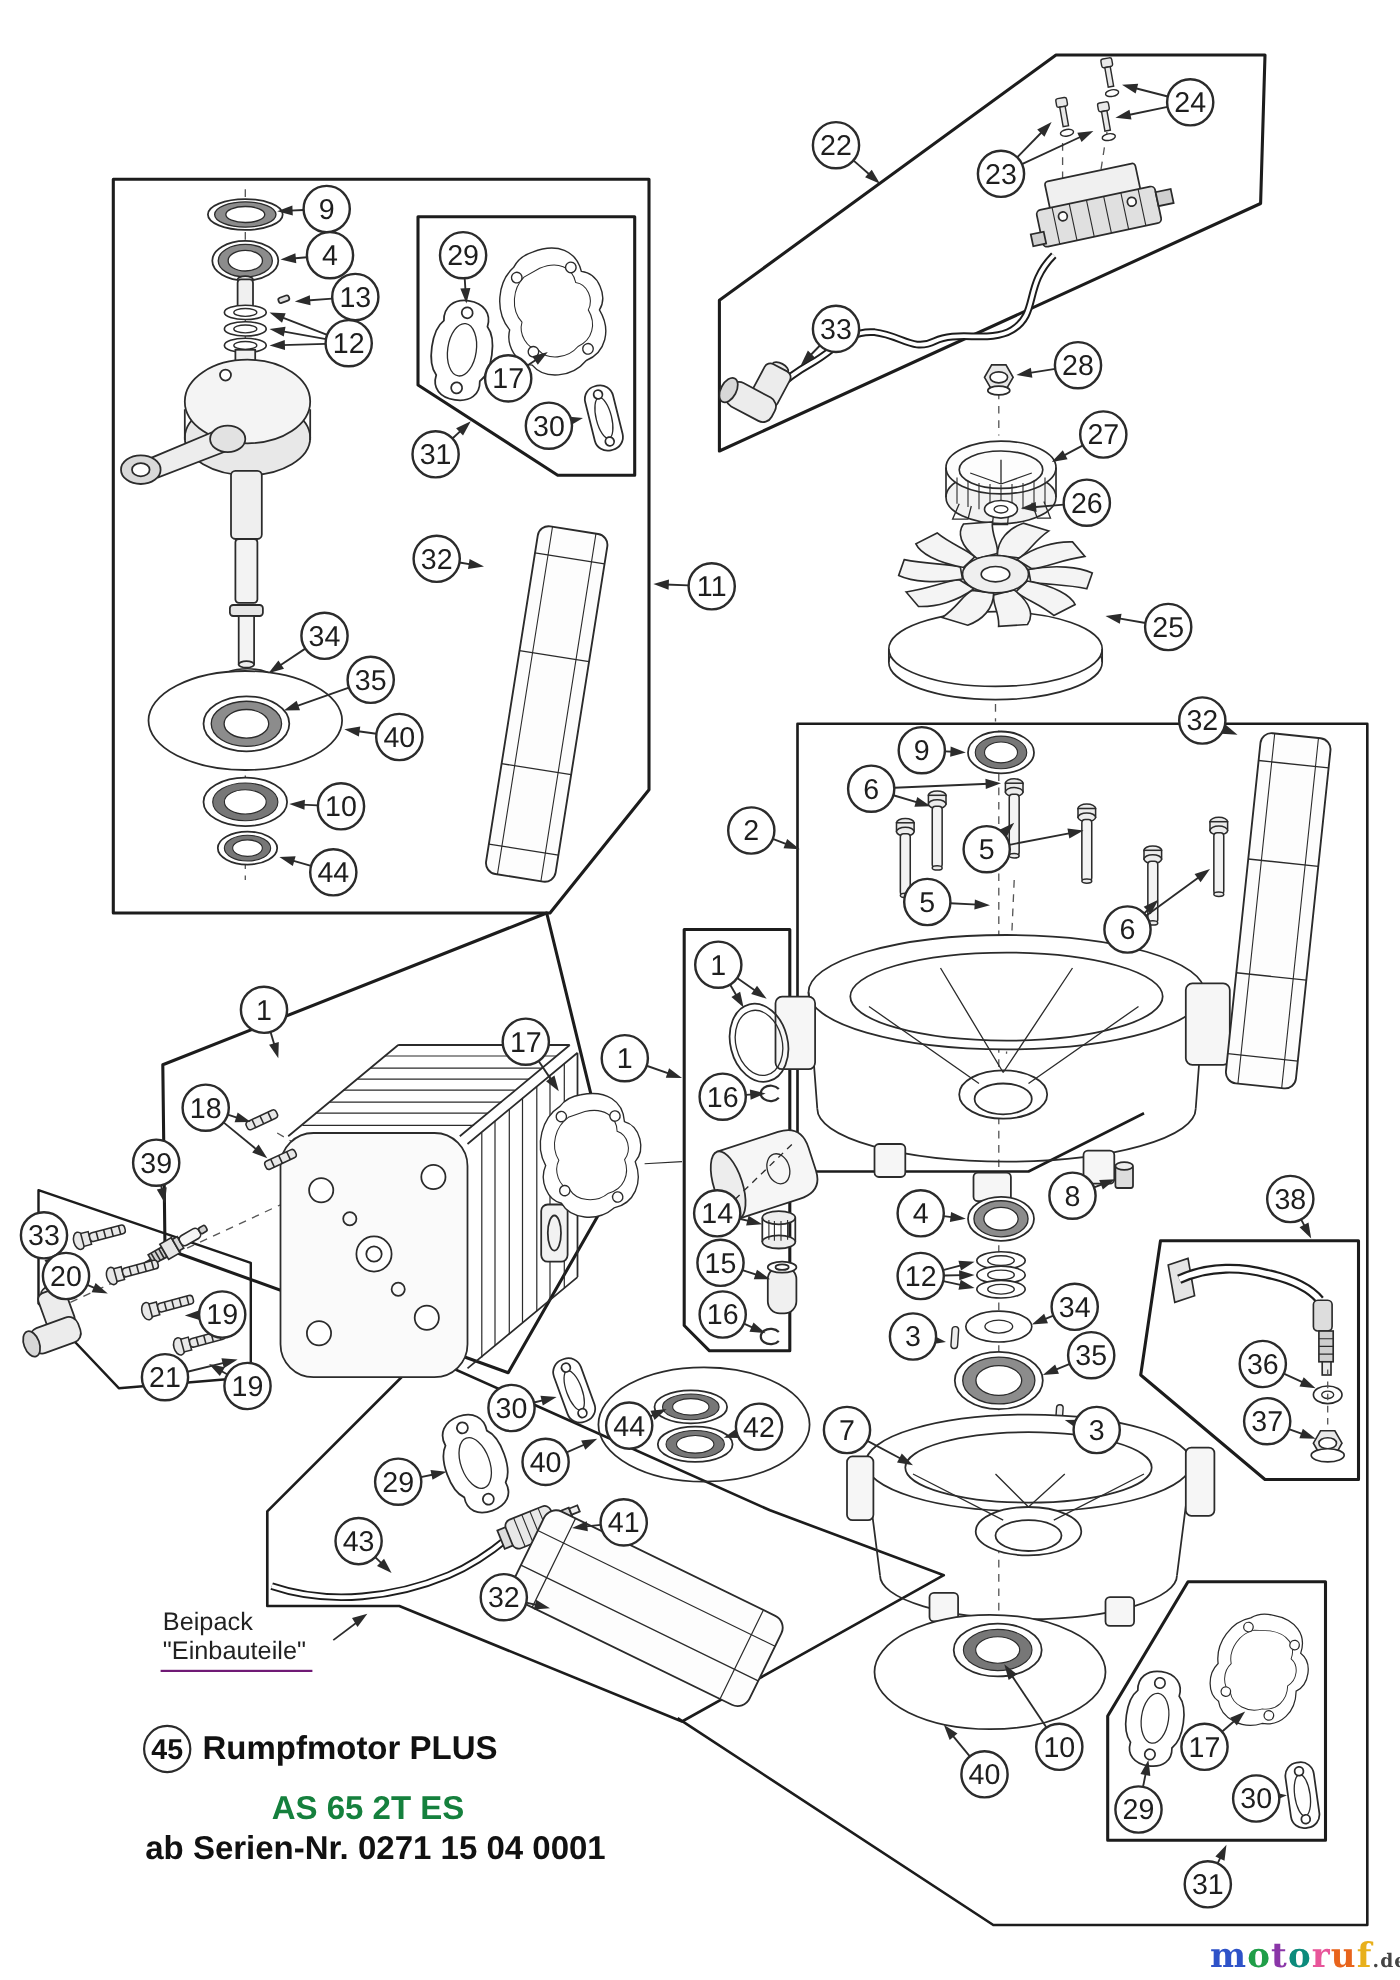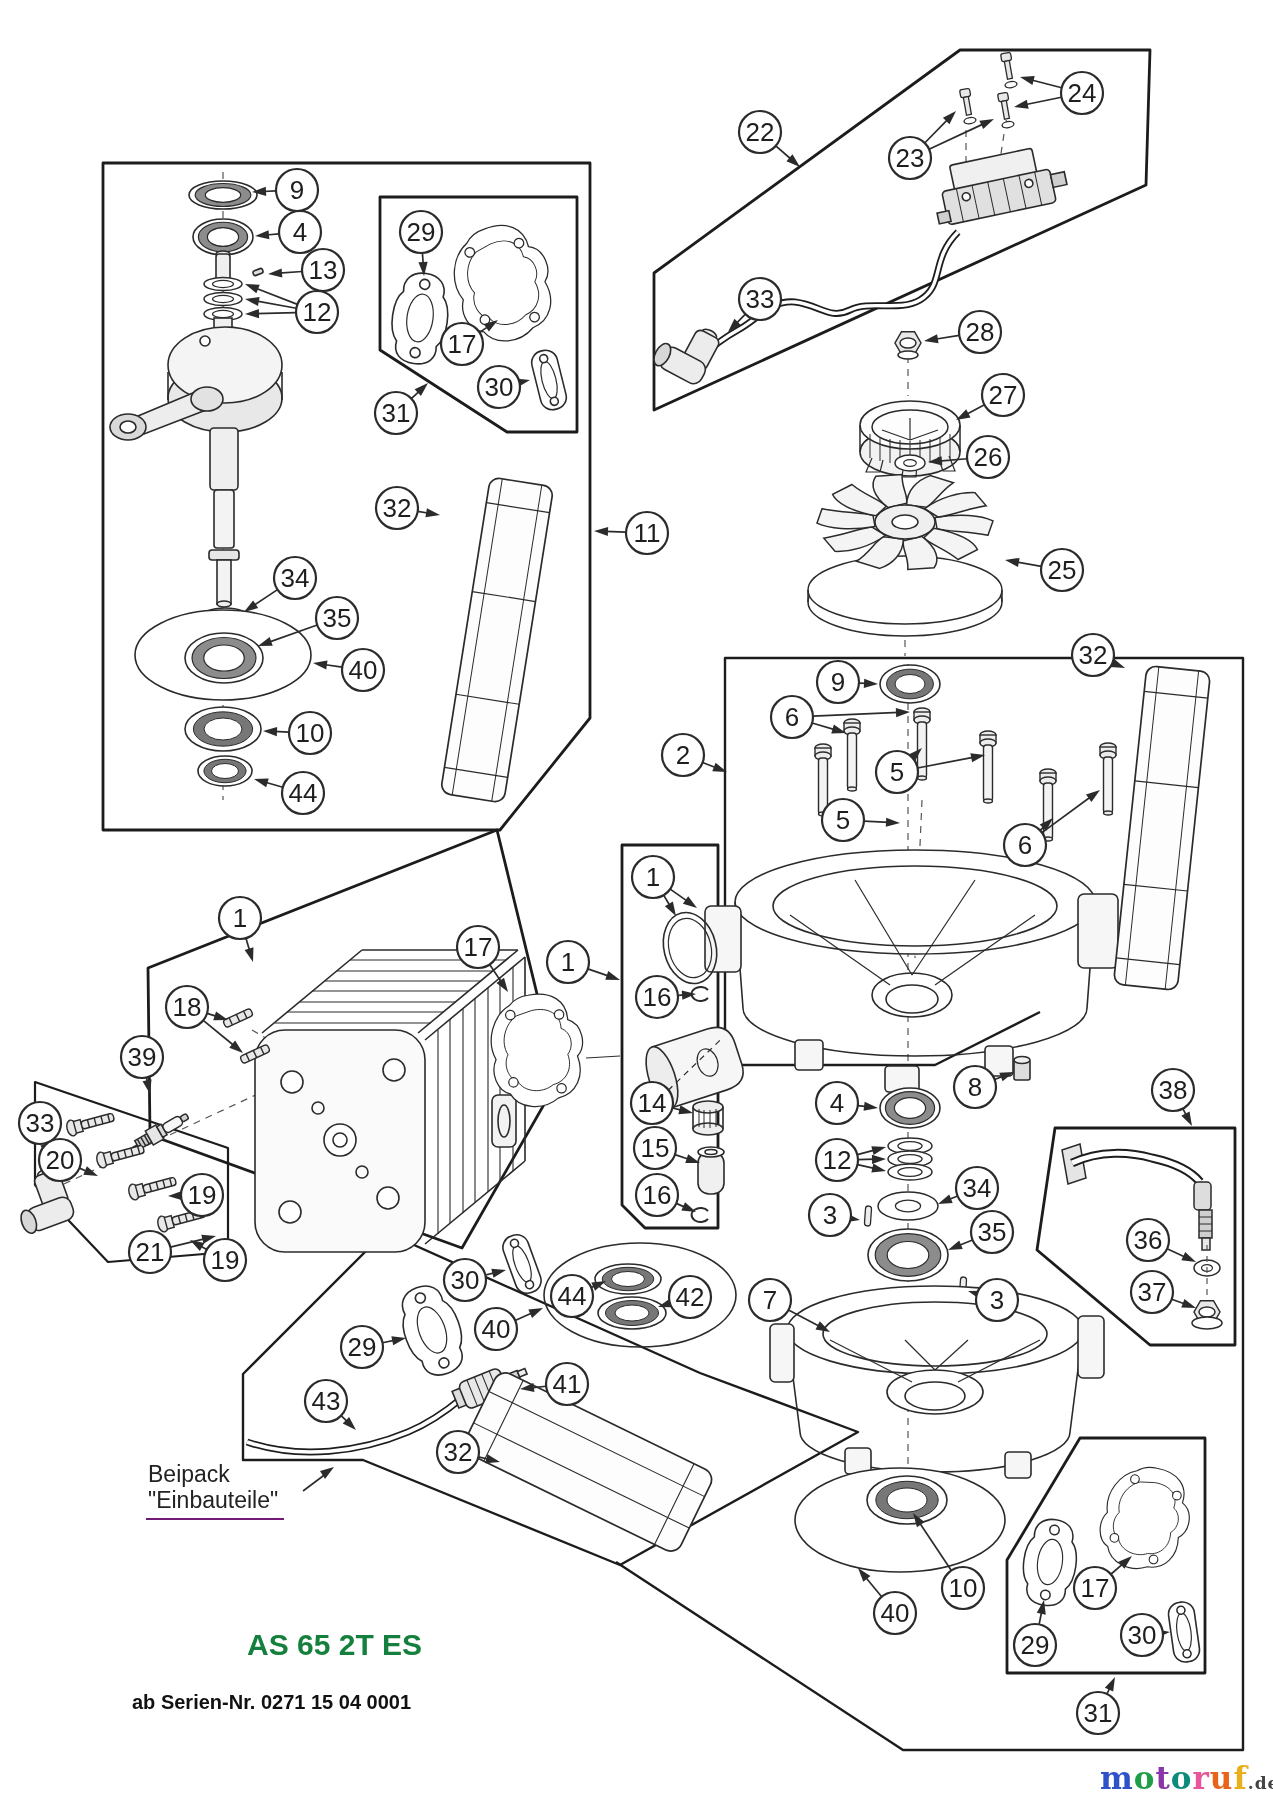--- a/index.html
+++ b/index.html
@@ -7,21 +7,21 @@
          font-family:"Liberation Sans", sans-serif;}
   svg{position:absolute;left:0;top:0;}
   .overlay{position:absolute;color:#1e1e1e;}
   .beipack{left:146px;top:1462px;font-size:23px;line-height:1.12;color:#222;
            border-bottom:2px solid #701a75;padding:0 6px 4px 2px;}
   .title-row{left:130px;top:1568px;font-weight:bold;font-size:30px;color:#111;
              display:flex;align-items:center;gap:10px;}
   .badge{display:inline-flex;align-items:center;justify-content:center;width:40px;height:40px;
          border:2px solid #2b2b2b;border-radius:50%;font-weight:bold;font-size:26px;color:#111;}
   .model-row{left:247px;top:1628px;font-weight:bold;font-size:30px;color:#15803d;}
-  .serial-row{left:132px;top:1664px;font-weight:bold;font-size:20px;color:#111;margin-top:27px;}
+  .serial-row{left:132px;top:1664px;font-weight:bold;font-size:30px;color:#111;}
   .watermark{left:1100px;top:1760px;font-family:"DejaVu Serif", serif;font-weight:bold;
              font-size:31px;letter-spacing:1px;}
   .watermark .tld{font-size:17px;font-weight:bold;}
   .co-text{font-family:"Liberation Sans", sans-serif;font-size:26px;fill:#1e1e1e;}
 </style>
 </head>
 <body>
 
 <div class="stage">
 
@@ -849,20 +849,24 @@
           <text x="458" y="1461" text-anchor="middle" class="co-text">32</text>
         </g>
       </g>
 </svg>
 
 <div class="overlay beipack">
   <div>Beipack</div>
   <div>"Einbauteile"</div>
 </div>
 
+<div class="overlay title-row">
+  <span class="badge">45</span>
+  <span>Rumpfmotor PLUS</span>
+</div>
 <div class="overlay model-row">AS 65 2T ES</div>
 <div class="overlay serial-row">ab Serien-Nr. 0271 15 04 0001</div>
 
 <div class="overlay watermark">
   <span id="wm-letters"><span style="color: rgb(46, 82, 200);">m</span><span style="color: rgb(31, 158, 72);">o</span><span style="color: rgb(138, 54, 168);">t</span><span style="color: rgb(12, 139, 124);">o</span><span style="color: rgb(232, 85, 154);">r</span><span style="color: rgb(232, 100, 28);">u</span><span style="color: rgb(232, 176, 28);">f</span></span><span class="tld" id="wm-tld" style="color: rgb(68, 68, 68);">.de</span>
 </div>
 
 </div>
 
 </body></html>

